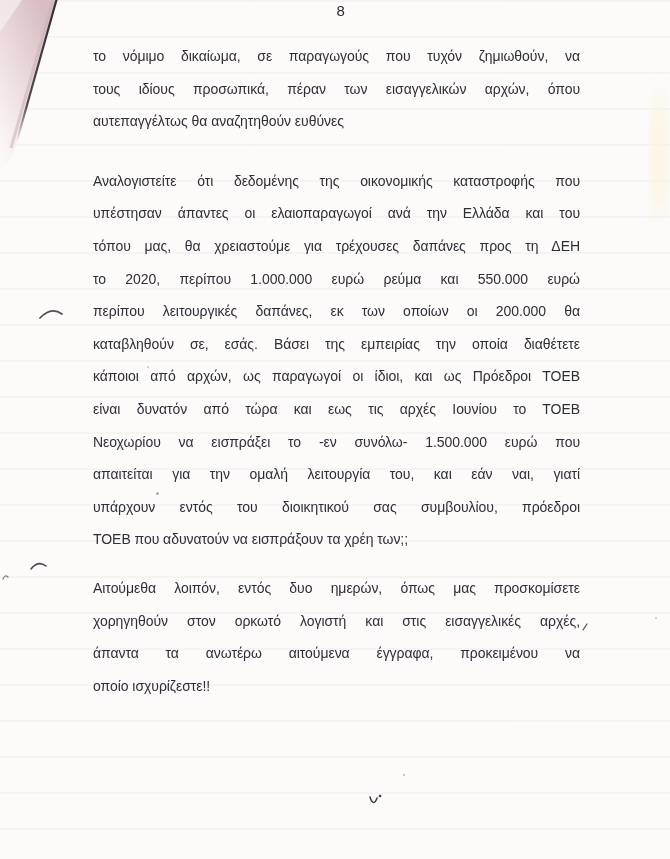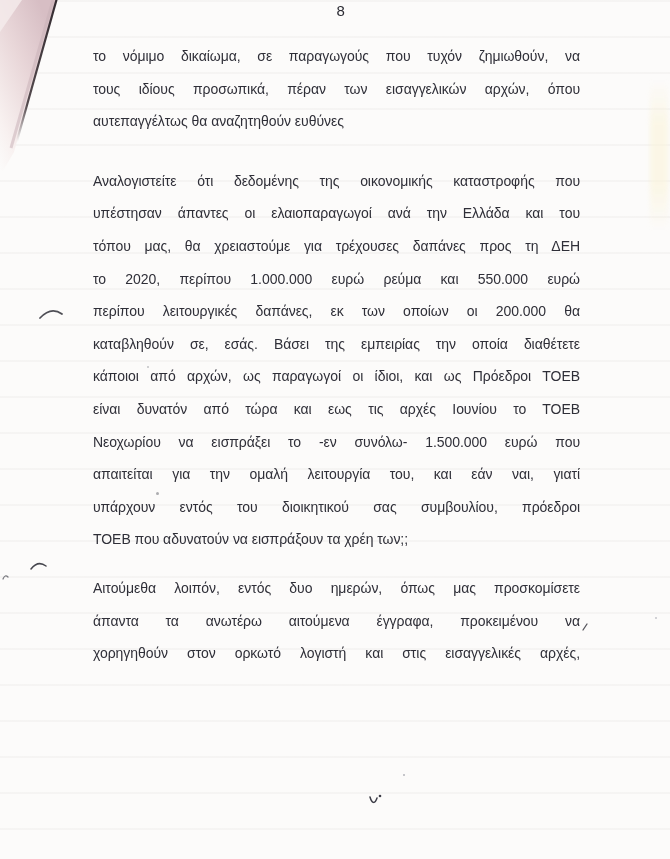--- a/index.html
+++ b/index.html
@@ -106,22 +106,23 @@
       <div class="line">κάποιοι από αρχών, ως παραγωγοί οι ίδιοι, και ως Πρόεδροι ΤΟΕΒ</div>
       <div class="line">είναι δυνατόν από τώρα και εως τις αρχές Ιουνίου το ΤΟΕΒ</div>
       <div class="line">Νεοχωρίου να εισπράξει το -εν συνόλω- 1.500.000 ευρώ που</div>
       <div class="line">απαιτείται για την ομαλή λειτουργία του, και εάν ναι, γιατί</div>
       <div class="line">υπάρχουν εντός του διοικητικού σας συμβουλίου, πρόεδροι</div>
       <div class="line pl">ΤΟΕΒ που αδυνατούν να εισπράξουν τα χρέη των;;</div>
     </div>
 
     <div class="para para-3">
       <div class="line">Αιτούμεθα λοιπόν, εντός δυο ημερών, όπως μας προσκομίσετε</div>
+      <div class="line">χορηγηθούν στον ορκωτό λογιστή και στις εισαγγελικές αρχές,</div>
       <div class="line">άπαντα τα ανωτέρω αιτούμενα έγγραφα, προκειμένου να</div>
-      <div class="line">χορηγηθούν στον ορκωτό λογιστή και στις εισαγγελικές αρχές,</div>
+      <div class="line pl">οποίο ισχυρίζεστε!!</div>
     </div>
 
   </div>
 
   <svg class="artifact" style="left:38px;top:305px;" width="27" height="17" viewBox="0 0 27 17">
     <path d="M2,13 Q13,1 24,9" fill="none" stroke="#4e4e55" stroke-width="1.7" stroke-linecap="round"></path>
   </svg>
 
   <svg class="artifact" style="left:30px;top:559px;" width="18" height="12" viewBox="0 0 18 12">
     <path d="M1,10 Q8,1 16,7" fill="none" stroke="#46464e" stroke-width="1.5" stroke-linecap="round"></path>

